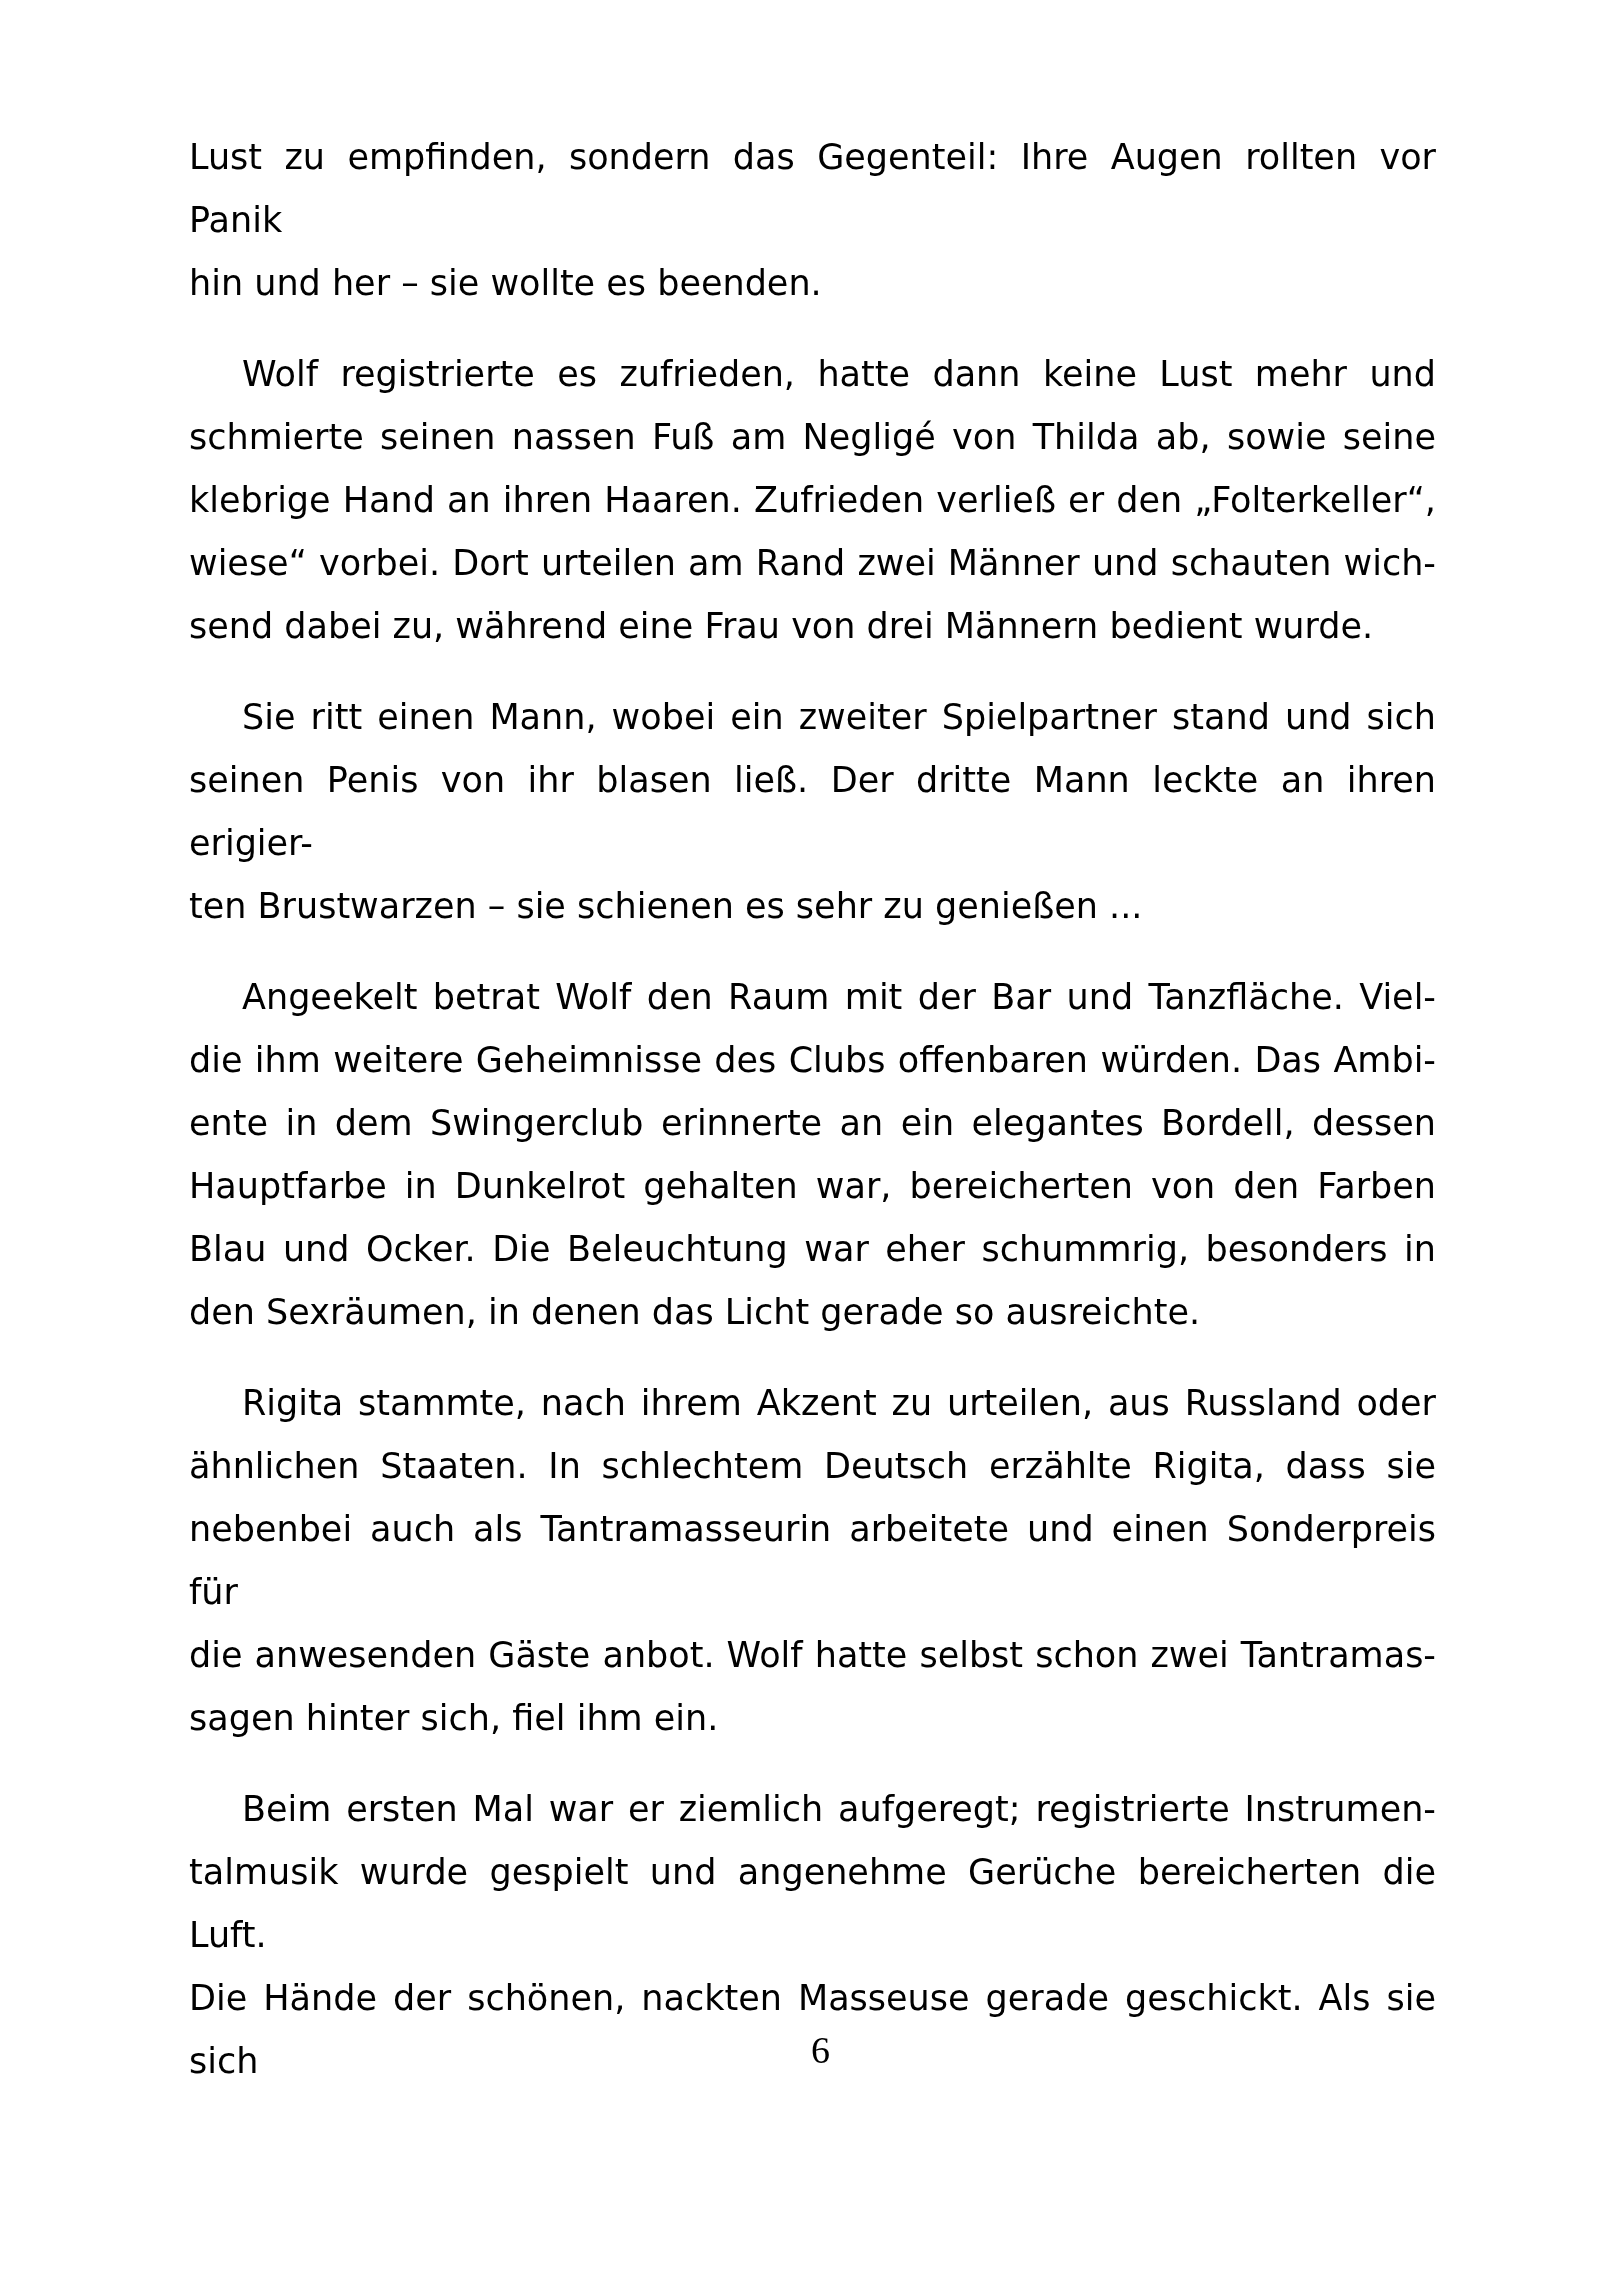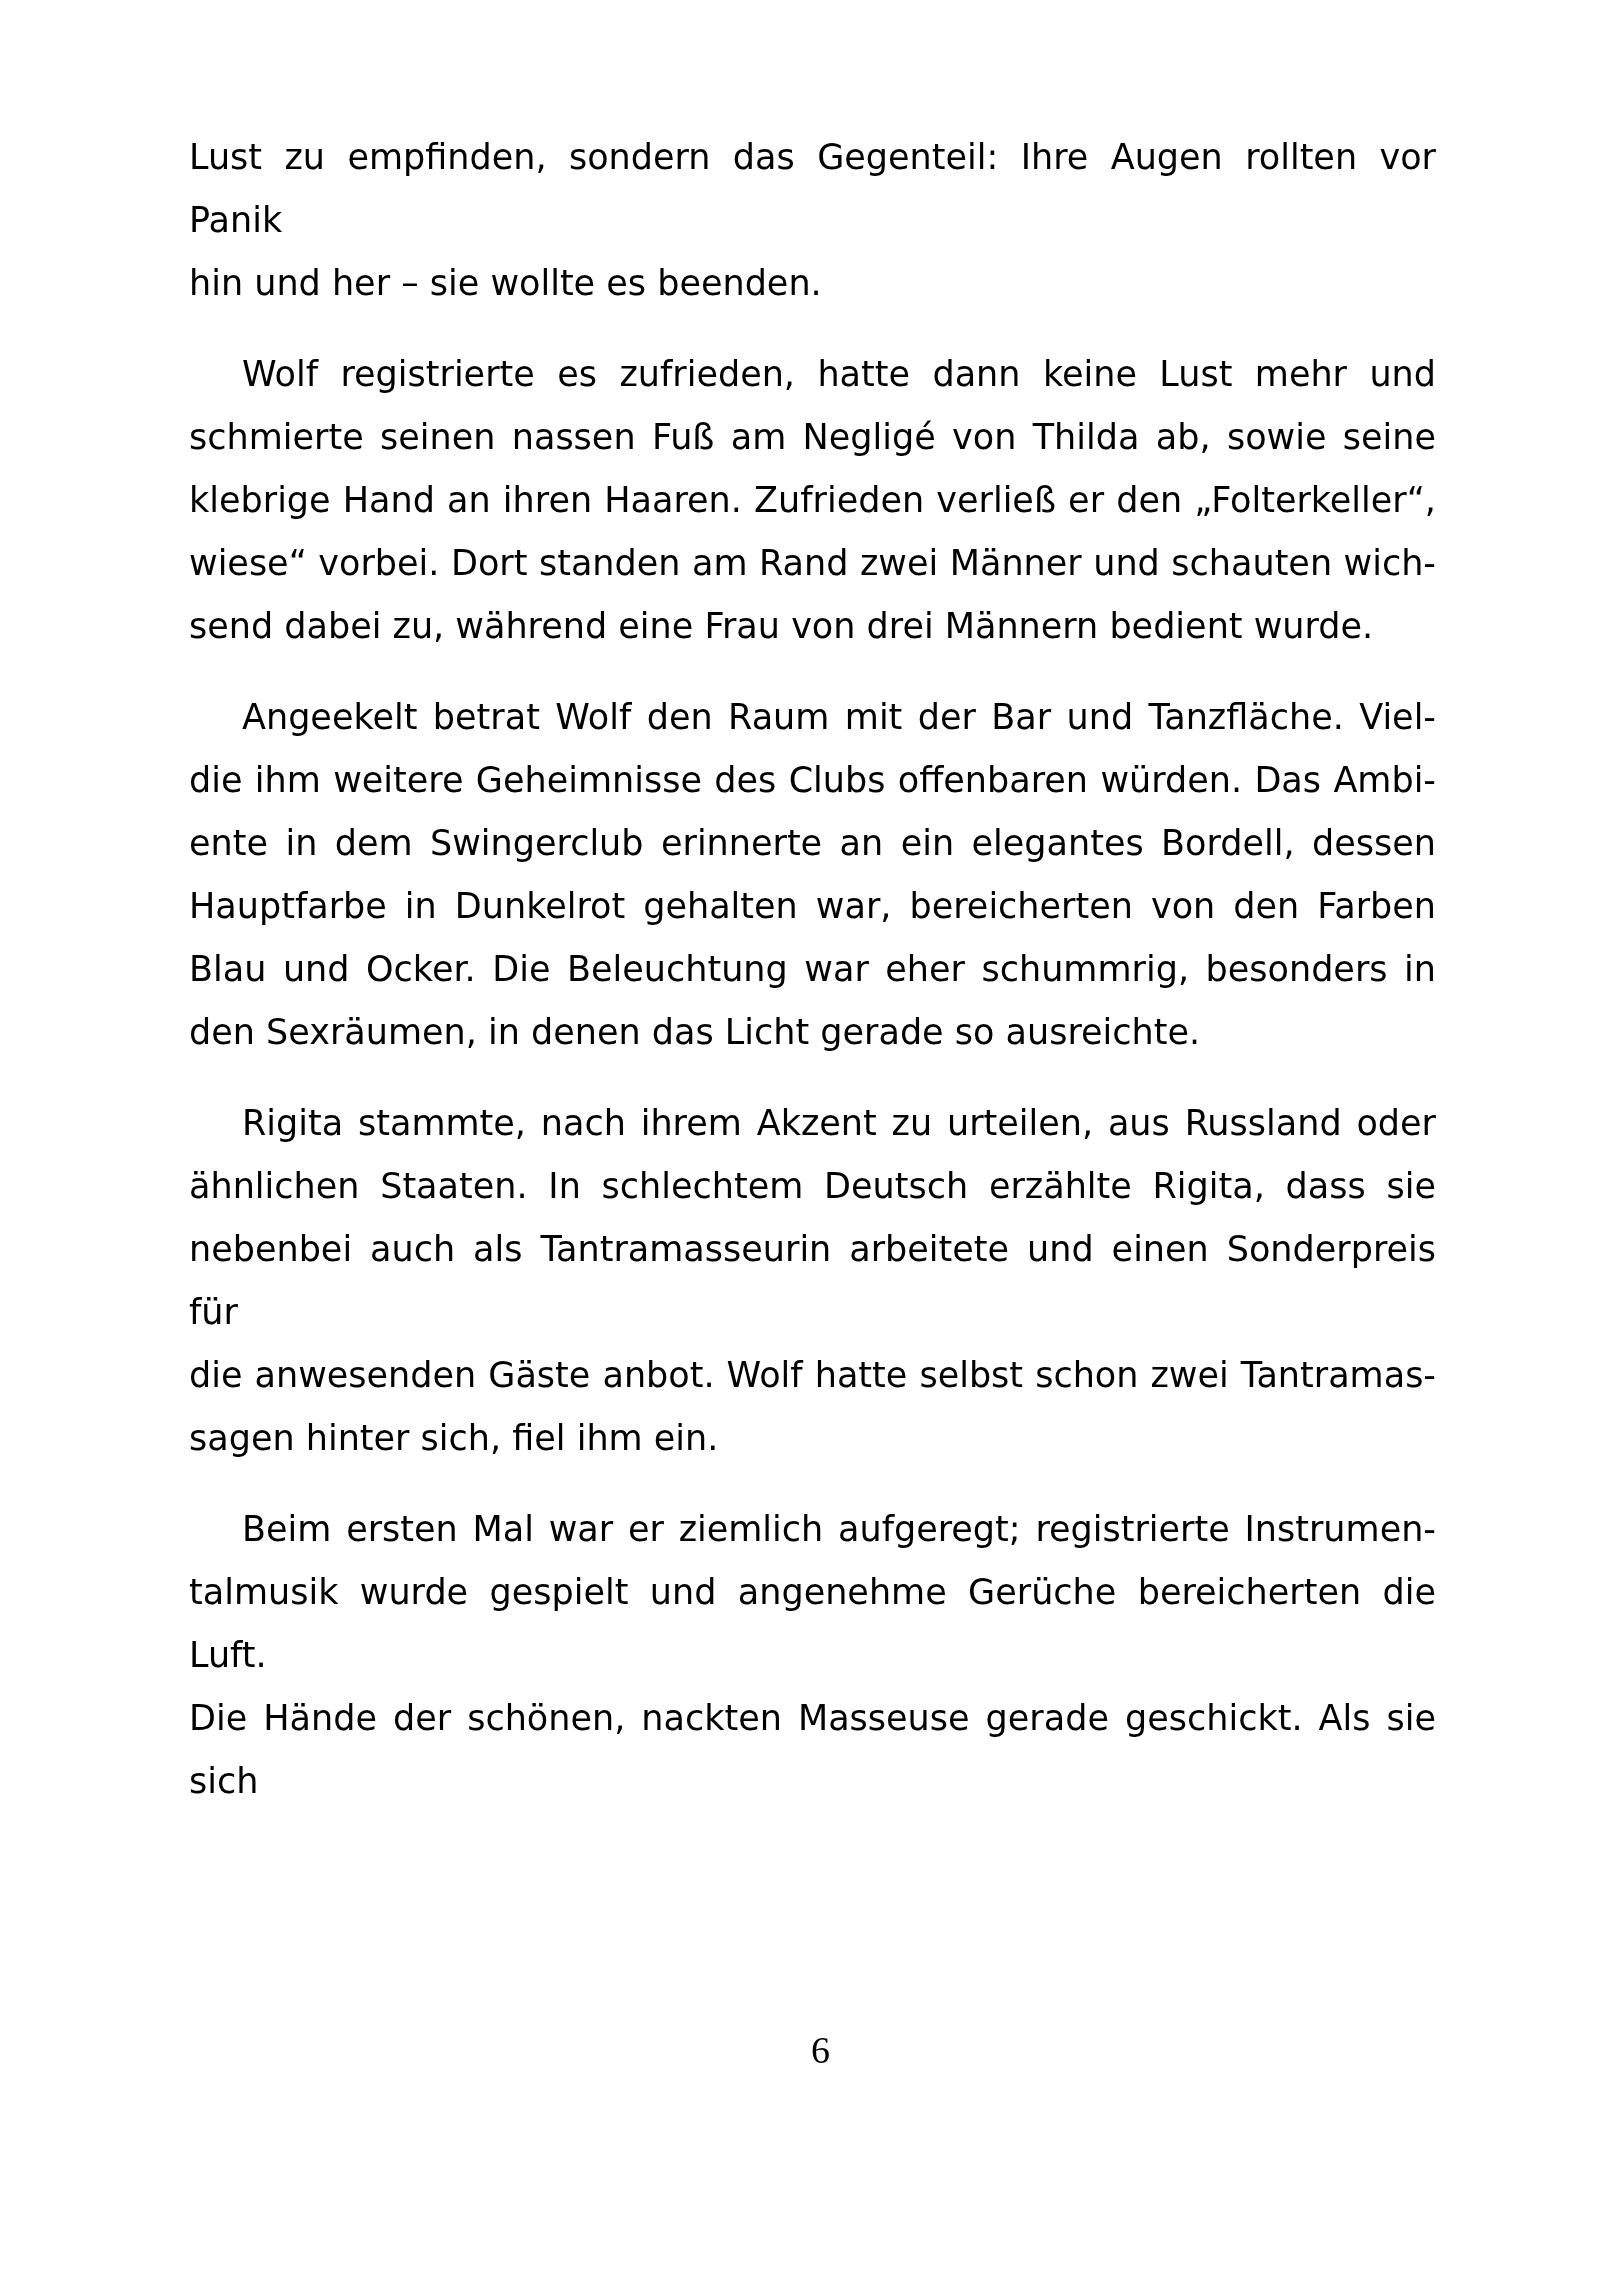--- a/index.html
+++ b/index.html
@@ -71,22 +71,27 @@
 <div class="page">
   <div class="text-block">
       <div class="paragraph">
         <div class="line fill">Lust zu empfinden, sondern das Gegenteil: Ihre Augen rollten vor Panik</div>
         <div class="line last">hin und her – sie wollte es beenden.</div>
       </div>
       <div class="paragraph">
         <div class="line fill indent">Wolf registrierte es zufrieden, hatte dann keine Lust mehr und</div>
         <div class="line fill">schmierte seinen nassen Fuß am Negligé von Thilda ab, sowie seine</div>
         <div class="line fill">klebrige Hand an ihren Haaren. Zufrieden verließ er den „Folterkeller“,</div>
-        <div class="line fill">wiese“ vorbei. Dort standen am Rand zwei Männer und schauten wich-</div>
+        <div class="line fill">wiese“ vorbei. Dort urteilen am Rand zwei Männer und schauten wich-</div>
         <div class="line last">send dabei zu, während eine Frau von drei Männern bedient wurde.</div>
+      </div>
+      <div class="paragraph">
+        <div class="line fill indent">Sie ritt einen Mann, wobei ein zweiter Spielpartner stand und sich</div>
+        <div class="line fill">seinen Penis von ihr blasen ließ. Der dritte Mann leckte an ihren erigier-</div>
+        <div class="line last">ten Brustwarzen – sie schienen es sehr zu genießen ...</div>
       </div>
       <div class="paragraph">
         <div class="line fill indent">Angeekelt betrat Wolf den Raum mit der Bar und Tanzfläche. Viel-</div>
         <div class="line fill">die ihm weitere Geheimnisse des Clubs offenbaren würden. Das Ambi-</div>
         <div class="line fill">ente in dem Swingerclub erinnerte an ein elegantes Bordell, dessen</div>
         <div class="line fill">Hauptfarbe in Dunkelrot gehalten war, bereicherten von den Farben</div>
         <div class="line fill">Blau und Ocker. Die Beleuchtung war eher schummrig, besonders in</div>
         <div class="line last">den Sexräumen, in denen das Licht gerade so ausreichte.</div>
       </div>
       <div class="paragraph">

